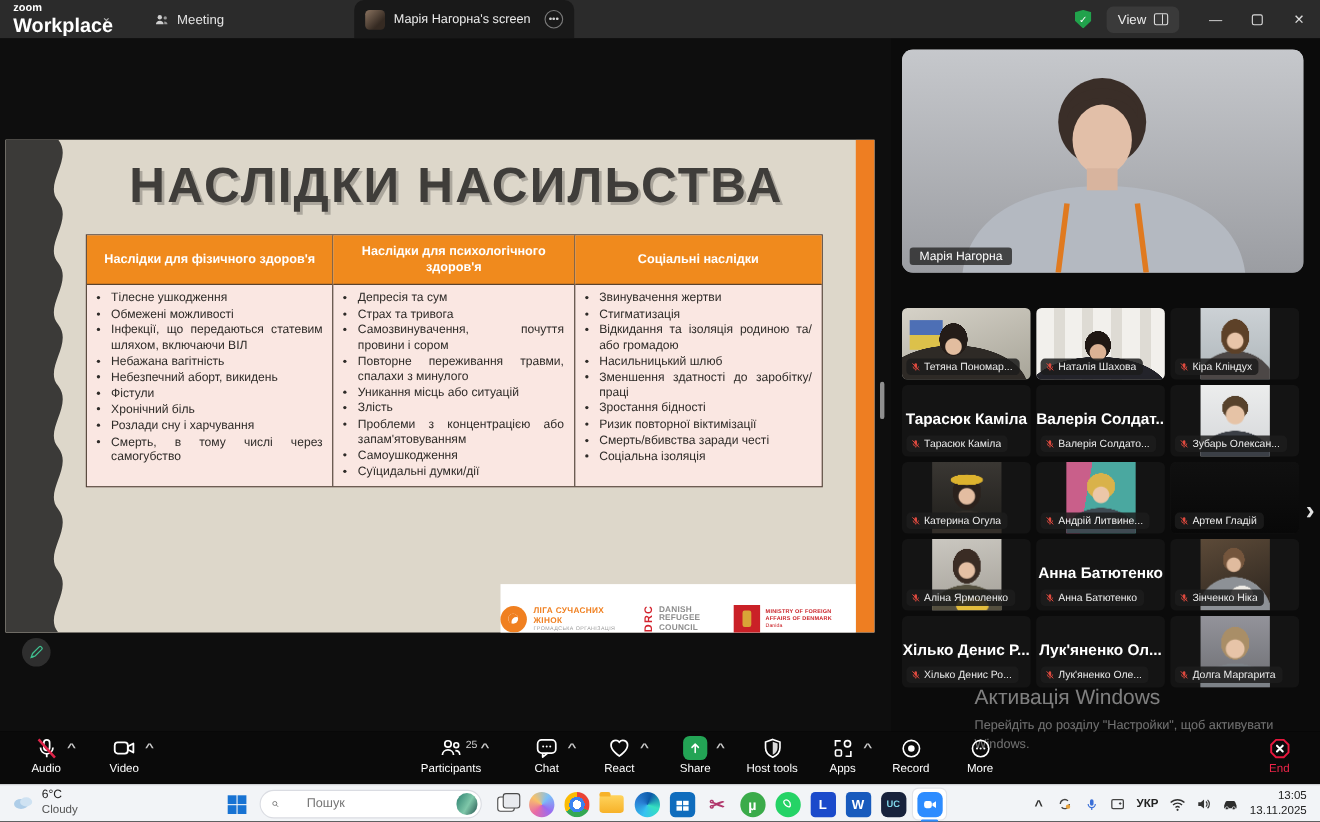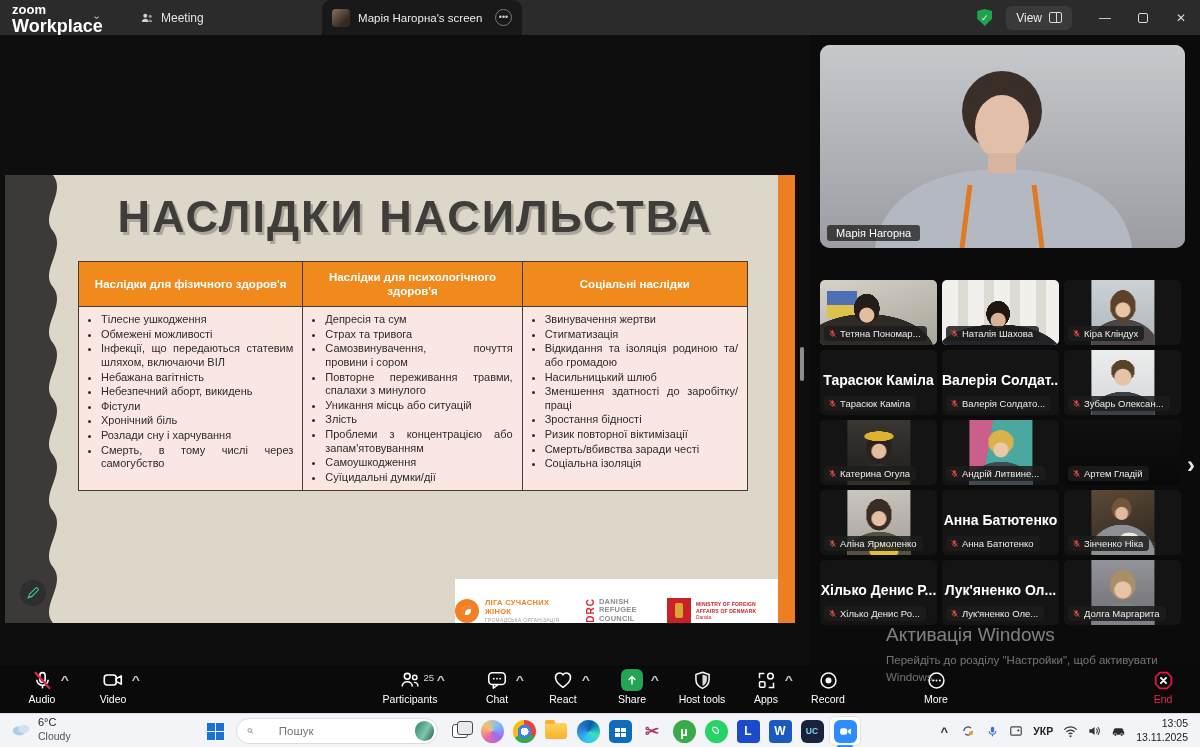--- a/index.html
+++ b/index.html
@@ -3,21 +3,21 @@
 <meta charset="utf-8">
 <style>
   html,body{margin:0;padding:0;background:#000;}
   *{box-sizing:border-box;}
   .screen{position:relative;width:1200px;height:747px;overflow:hidden;background:#000;
           font-family:"Liberation Sans",sans-serif;-webkit-font-smoothing:antialiased;}
 
   
   .titlebar{position:absolute;left:0;top:0;width:1200px;height:35px;background:#2b2b2b;}
   .zlogo{position:absolute;left:12px;top:3px;color:#fff;line-height:1;}
-  .zlogo .t{font-size:13px;font-weight:bold;}
+  .zlogo .t{font-size:10px;font-weight:bold;}
   .zlogo .b{font-size:18px;font-weight:bold;margin-top:1px;}
   .lchev{position:absolute;left:92px;top:9px;color:#b9b9b9;font-size:11px;}
   .tab-meeting{position:absolute;left:130px;top:0;height:35px;display:flex;align-items:center;gap:7px;
                color:#e3e3e3;font-size:12px;padding:0 10px;cursor:default;}
   .tab-active{position:absolute;left:322px;top:0;width:200px;height:35px;background:#191919;
               border-radius:9px 9px 0 0;display:flex;align-items:center;gap:8px;padding:0 10px;color:#ececec;font-size:11.5px;}
   .tab-avatar{width:18px;height:18px;border-radius:4px;background:linear-gradient(135deg,#8a7360,#352a22 70%);flex:none;}
   .tab-ellipsis{margin-left:auto;width:17px;height:17px;border:1px solid #7b7b7b;border-radius:50%;
                 color:#cfcfcf;font-size:9px;display:flex;align-items:center;justify-content:center;line-height:1;}
   .tb-right{position:absolute;right:0;top:0;height:35px;display:flex;align-items:center;gap:0;}
@@ -25,21 +25,21 @@
           display:flex;align-items:center;justify-content:center;color:#fff;font-size:9px;margin-right:14px;}
   .viewbtn{display:flex;align-items:center;gap:7px;background:#3a3a3a;border-radius:6px;height:24px;padding:0 10px;
            color:#ececec;font-size:12px;margin-right:14px;}
   .vgrid{width:13px;height:11px;border:1.4px solid #dcdcdc;border-radius:2px;
          background:linear-gradient(90deg,transparent 55%,#dcdcdc 55% 68%,transparent 68%);}
   .winbtn{width:38px;height:35px;display:flex;align-items:center;justify-content:center;color:#dcdcdc;font-size:12px;}
   .maxglyph{width:10px;height:10px;border:1.3px solid #dcdcdc;border-radius:2px;}
 
   
   .share{position:absolute;left:0;top:35px;width:810px;height:630px;background:#0e0e0e;}
-  .slide{position:absolute;left:5px;top:92px;width:790px;height:448px;background:#ddd7ca;overflow:hidden;margin-top:48px;}
+  .slide{position:absolute;left:5px;top:92px;width:790px;height:448px;background:#ddd7ca;overflow:hidden;}
   .wave{position:absolute;left:0;top:0;height:448px;width:64px;}
   .stripe{position:absolute;right:0;top:0;width:17px;height:448px;background:#ee7e22;}
   .slide-title{position:absolute;left:70px;right:40px;top:16px;text-align:center;
                font-size:45px;font-weight:800;letter-spacing:2px;color:#3f3d3a;
                text-shadow:2.5px 2.5px 0 rgba(0,0,0,.22);white-space:nowrap;}
   .ctable{position:absolute;left:73px;top:86px;width:670px;height:230px;display:flex;border:1px solid #4a3b30;background:#fae7e2;}
   .ccol{display:flex;flex-direction:column;border-right:1px solid #4a3b30;}
   .ccol:last-child{border-right:none;}
   .chead{height:45px;background:#f08a1d;color:#fff;font-weight:bold;font-size:11.5px;line-height:1.25;
          display:flex;align-items:center;justify-content:center;text-align:center;padding:2px 12px;
@@ -642,21 +642,21 @@
     </div>
     <div class="titem" style="left:828px">
       <span class="ticon">
         <svg width="21" height="21" viewBox="0 0 24 24">
             <circle cx="12" cy="12" r="8.5" fill="none" stroke="#fff" stroke-width="1.7"></circle>
             <circle cx="12" cy="12" r="3.4" fill="#fff"></circle>
           </svg>
       </span>
       <span class="tlabel">Record</span>
     </div>
-    <div class="titem" style="left:936px">
+    <div class="titem" style="left:891px">
       <span class="ticon">
         <svg width="21" height="21" viewBox="0 0 24 24">
             <circle cx="12" cy="12" r="8.5" fill="none" stroke="#fff" stroke-width="1.7"></circle>
             <circle cx="8.2" cy="12" r="1.1" fill="#fff"></circle>
             <circle cx="12" cy="12" r="1.1" fill="#fff"></circle>
             <circle cx="15.8" cy="12" r="1.1" fill="#fff"></circle>
           </svg>
       </span>
       <span class="tlabel">More</span>
     </div>

